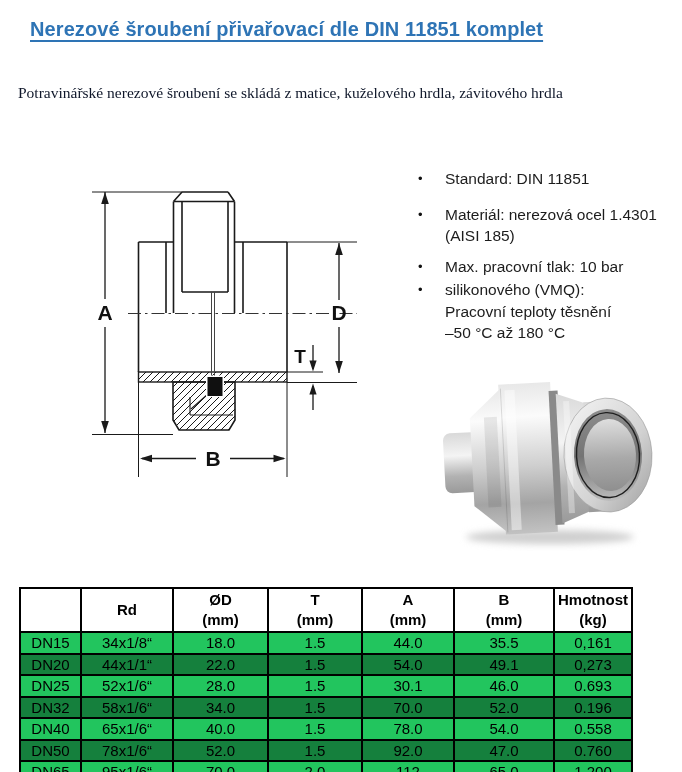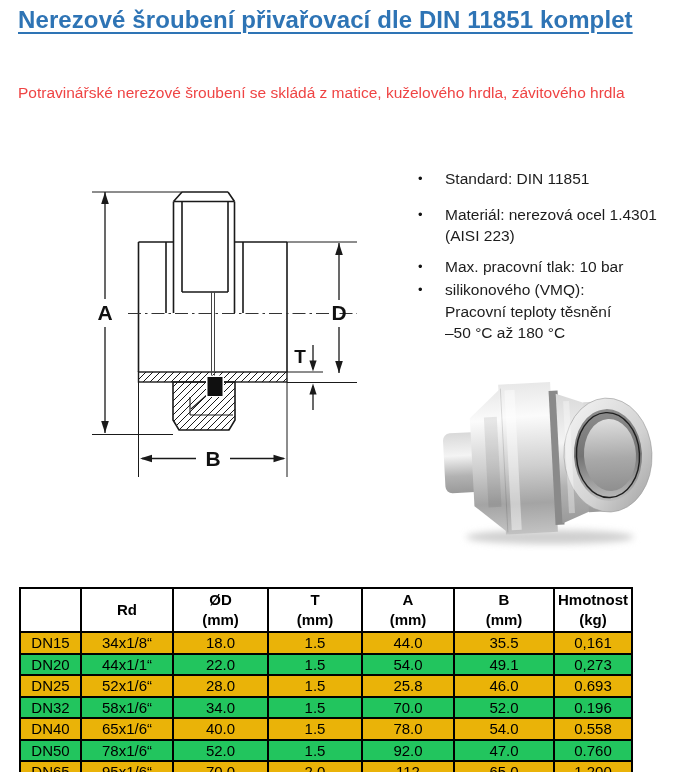--- a/index.html
+++ b/index.html
@@ -2,29 +2,29 @@
 <html><head>
 <meta charset="utf-8">
 <style>
   html,body{margin:0;padding:0;background:#fff;}
   .page{
     position:relative;width:682px;height:772px;background:#ffffff;overflow:hidden;
     font-family:"Liberation Sans", sans-serif;color:#1c1c1c;
   }
   
   .title{
-    position:absolute;left:18px;top:6px;margin:0;
-    font-size:24px;font-weight:600;color:#2E74B5;
+    position:absolute;left:18px;top:6px;margin:12px;
+    font-size:20px;font-weight:600;color:#2E74B5;
     text-decoration:underline;text-decoration-thickness:1.5px;text-underline-offset:4px;
     letter-spacing:.1px;white-space:nowrap;
   }
   
   .intro{
     position:absolute;left:18px;top:80px;width:660px;
-    font-size:15.5px;line-height:25px;color:#ef4444;
+    font-size:15.5px;line-height:25px;color:#0f172a;font-family:Liberation Serif, serif;
   }
   
   .specs{
     position:absolute;left:418px;top:168px;width:258px;
     list-style:none;margin:0;padding:0;font-size:15.5px;line-height:21.5px;
   }
   .specs li{display:flex;margin:0 0 14px 0;}
   .specs li:nth-child(2){margin-bottom:9px;}
   .specs li:nth-child(3){margin-bottom:2px;}
   .specs li:nth-child(4){margin-bottom:0;}
@@ -36,22 +36,22 @@
   .dim-label{font-family:"Liberation Sans",sans-serif;font-size:21px;font-weight:700;fill:#111;}
   .dim-label-small{font-family:"Liberation Sans",sans-serif;font-size:19px;font-weight:700;fill:#111;}
   
   .dims-table{
     position:absolute;left:19px;top:587px;width:612px;
     border-collapse:collapse;table-layout:fixed;
     font-size:15px;color:#000;text-align:center;
   }
   .dims-table th,.dims-table td{border:2px solid #000;padding:0;}
   .dims-table th{font-weight:700;line-height:20px;height:42px;vertical-align:middle;background:#fff;}
-  .dims-table td{height:19.5px;line-height:19.5px;background:#22c55e;}
-  .dims-table tr.shaded td{background:#eab308;}
+  .dims-table td{height:19.5px;line-height:19.5px;background:#15803d;}
+  .dims-table tr.shaded td{background:#22c55e;}
 </style>
 </head>
 <body>
 
 <div class="page">
 
   <h1 class="title">Nerezové šroubení přivařovací dle DIN 11851 komplet</h1>
 
   <div class="intro">
       <div>Potravinářské nerezové šroubení se skládá z matice, kuželového hrdla, závitového hrdla</div>
@@ -121,21 +121,21 @@
       <li>
         <span class="dot">•</span>
         <span class="spec-text">
           <div>Standard: DIN 11851</div>
         </span>
       </li>
       <li>
         <span class="dot">•</span>
         <span class="spec-text">
           <div>Materiál: nerezová ocel 1.4301</div>
-          <div>(AISI 223)</div>
+          <div>(AISI 185)</div>
         </span>
       </li>
       <li>
         <span class="dot">•</span>
         <span class="spec-text">
           <div>Max. pracovní tlak: 10 bar</div>
         </span>
       </li>
       <li>
         <span class="dot">•</span>
@@ -259,21 +259,21 @@
           <td>1.5</td>
           <td>54.0</td>
           <td>49.1</td>
           <td>0,273</td>
         </tr>
         <tr class="shaded">
           <td>DN25</td>
           <td>52x1/6“</td>
           <td>28.0</td>
           <td>1.5</td>
-          <td>25.8</td>
+          <td>30.1</td>
           <td>46.0</td>
           <td>0.693</td>
         </tr>
         <tr>
           <td>DN32</td>
           <td>58x1/6“</td>
           <td>34.0</td>
           <td>1.5</td>
           <td>70.0</td>
           <td>52.0</td>

